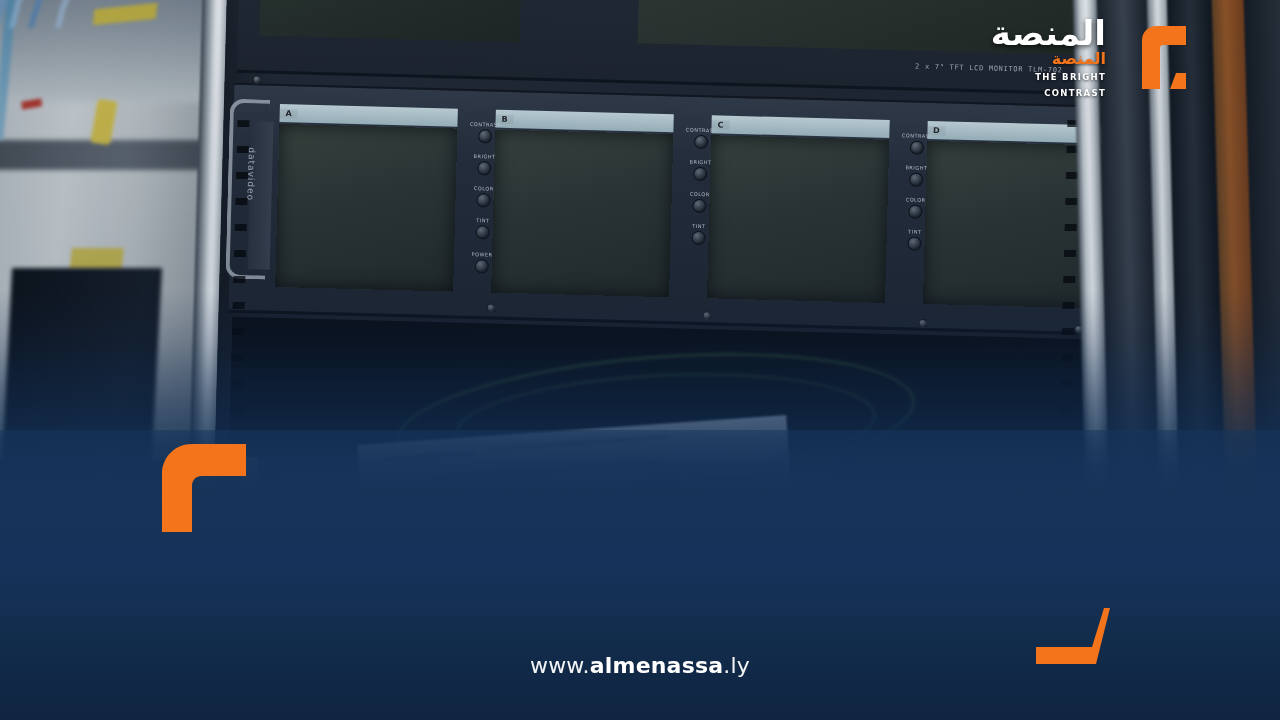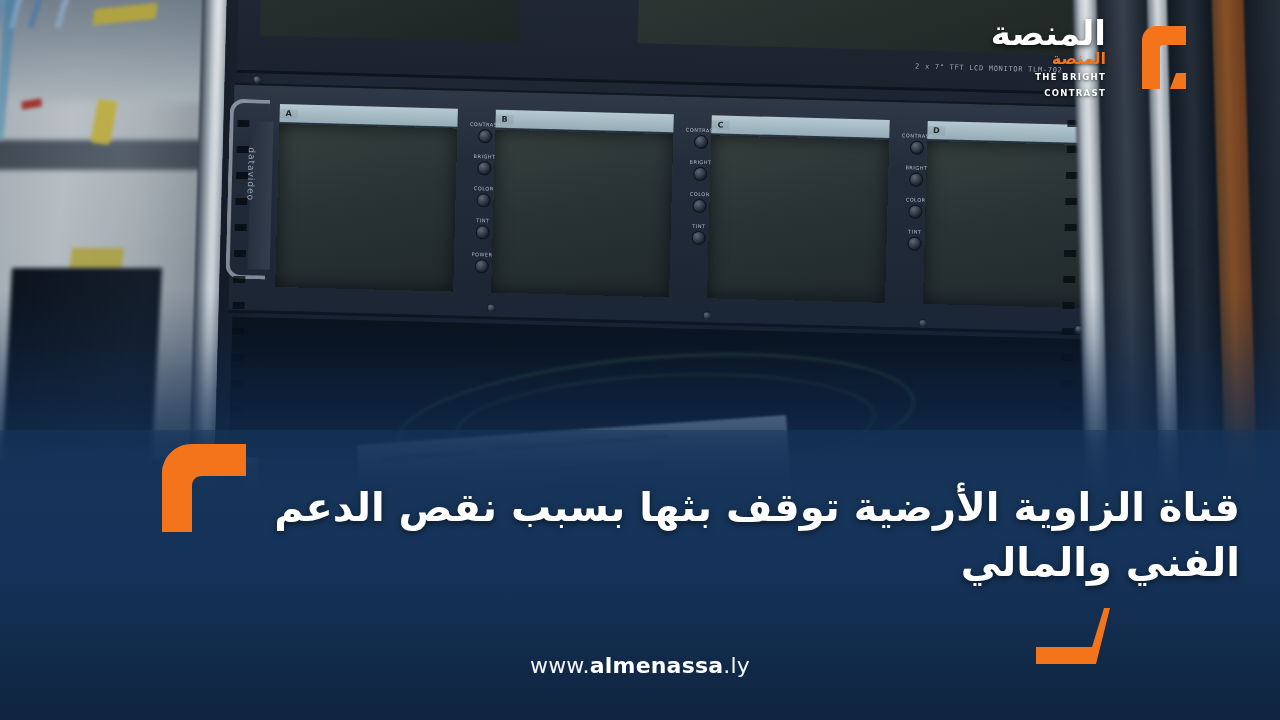--- a/index.html
+++ b/index.html
@@ -504,19 +504,18 @@
       <path d="M0 88 L0 30 C0 13 13 0 30 0 L84 0 L84 32 L40 32 C34 32 30 36 30 42 L30 88 Z" fill="#f4741c"></path>
     </svg>
   </span>
 
   <span class="quote-close">
     <svg viewBox="0 0 74 56" width="74" height="56" aria-hidden="true">
       <path d="M0 39 L56 39 L68 0 L74 0 L60 56 L0 56 Z" fill="#f4741c"></path>
     </svg>
   </span>
 
-  <h1 class="headline">قناة الزاوية الأرضية توقف بثها بسبب نقص الدعم الفني والمالي</h1>
 
   <div class="url">
     <span class="l">www.</span><span class="b">almenassa</span><span class="l">.ly</span>
   </div>
 
 </div>
 
 </body></html>

